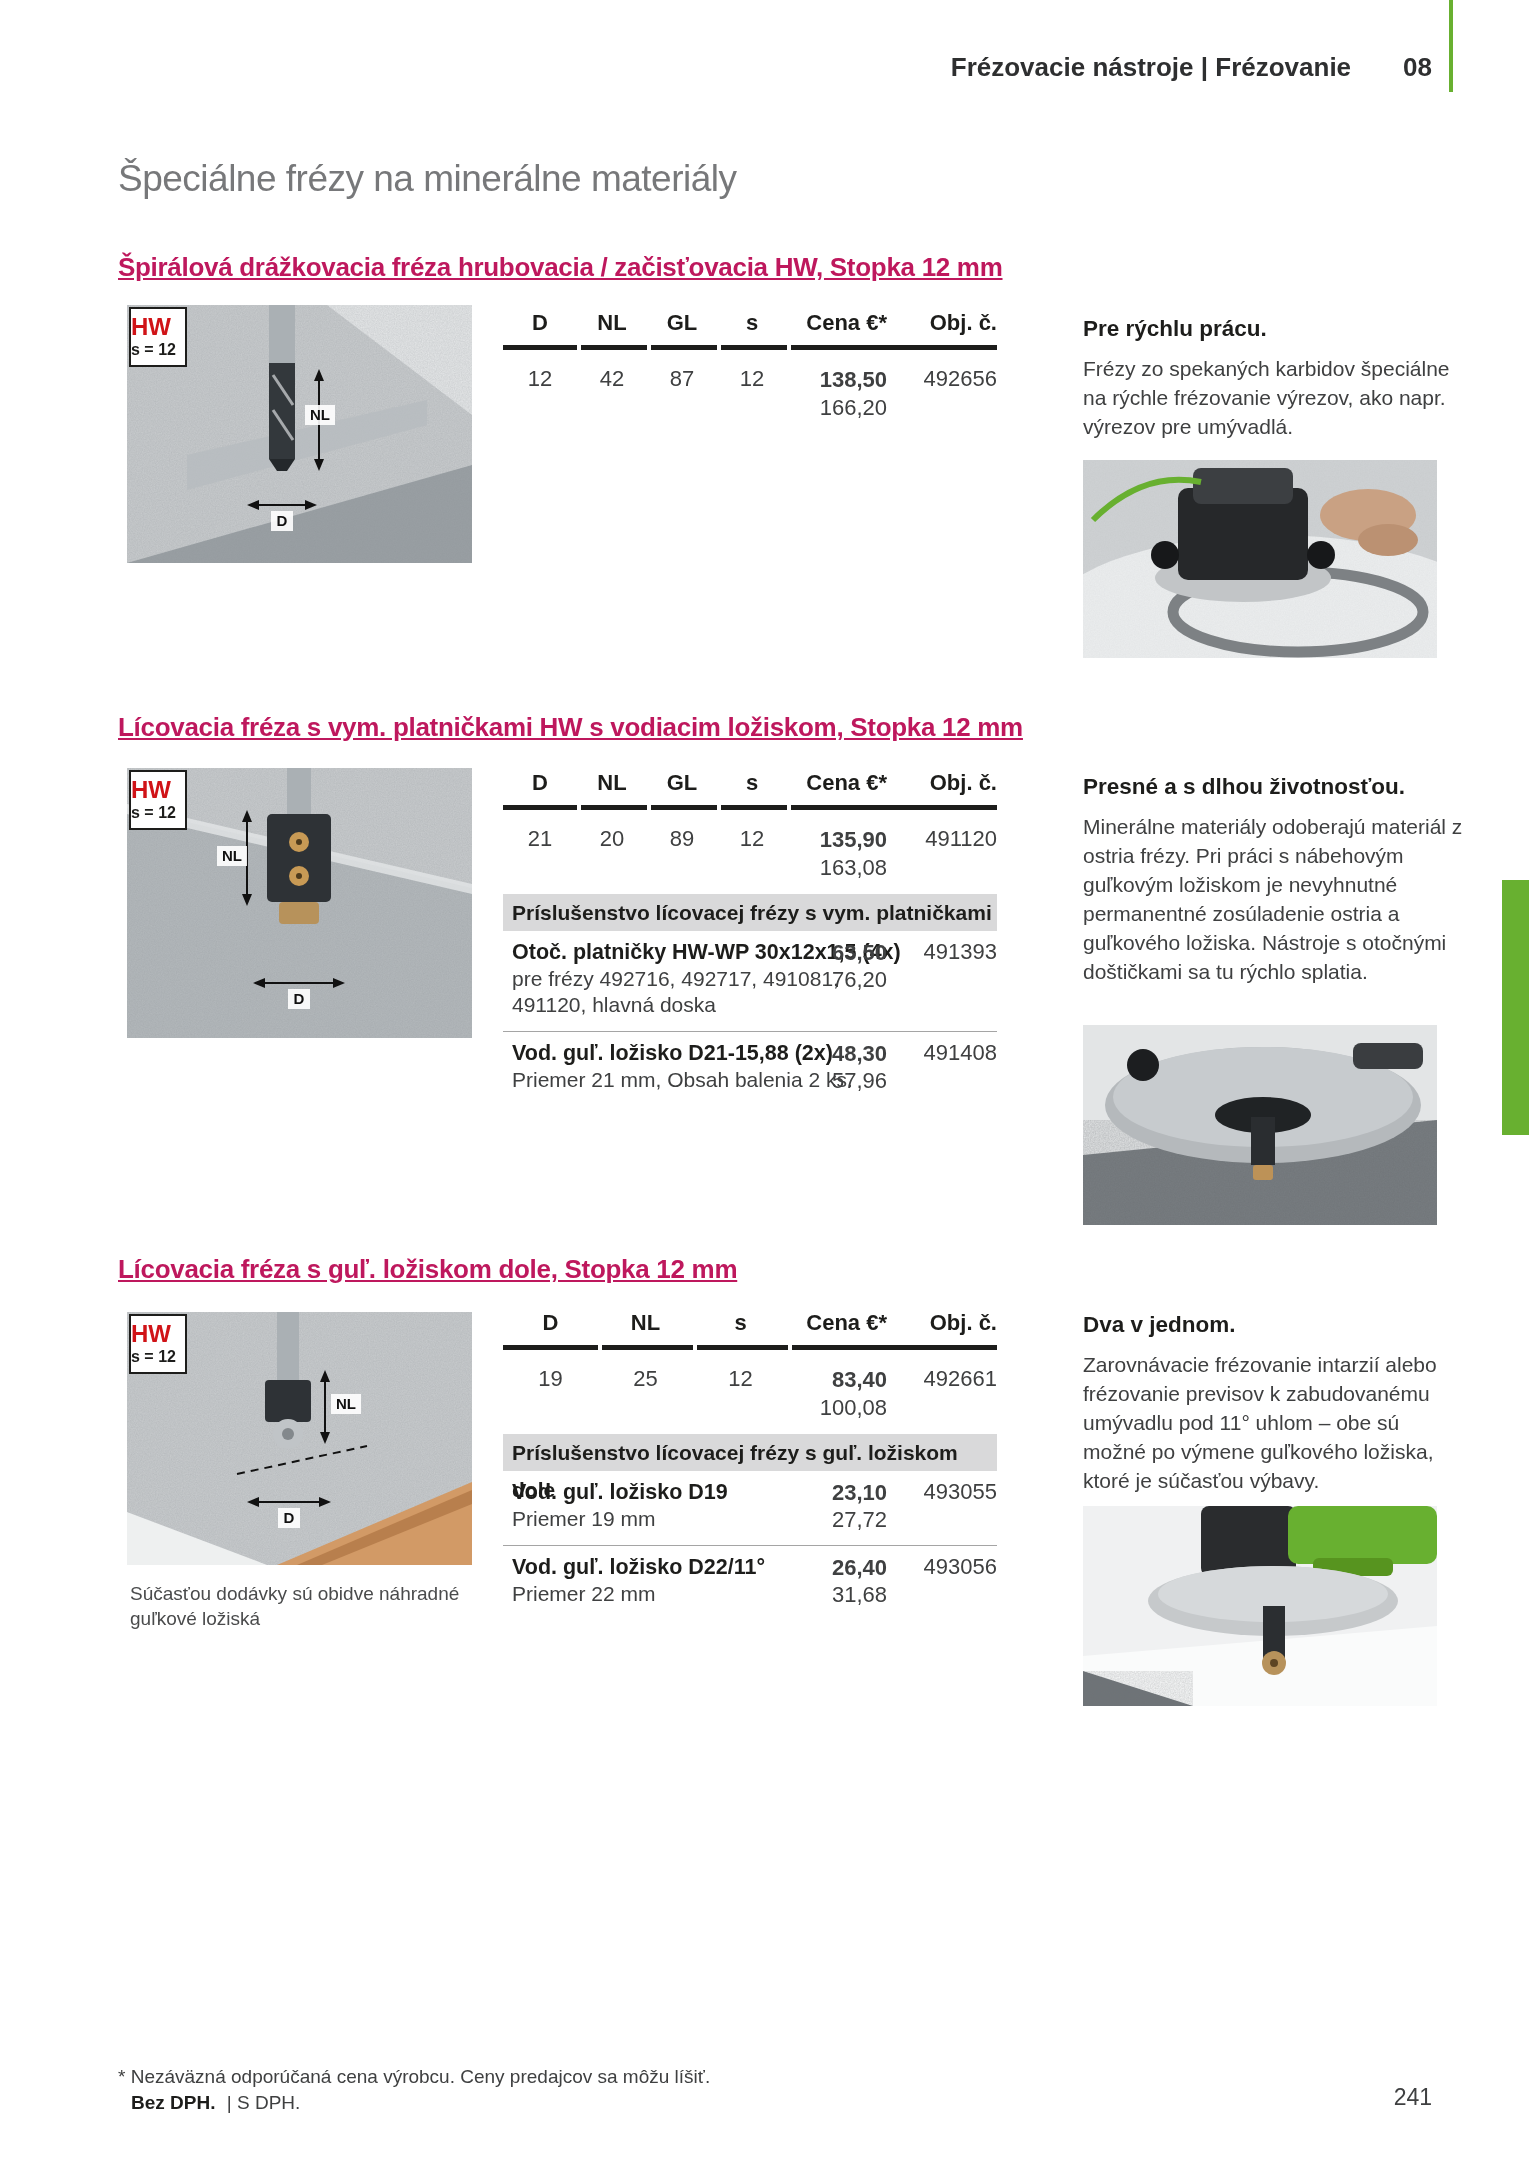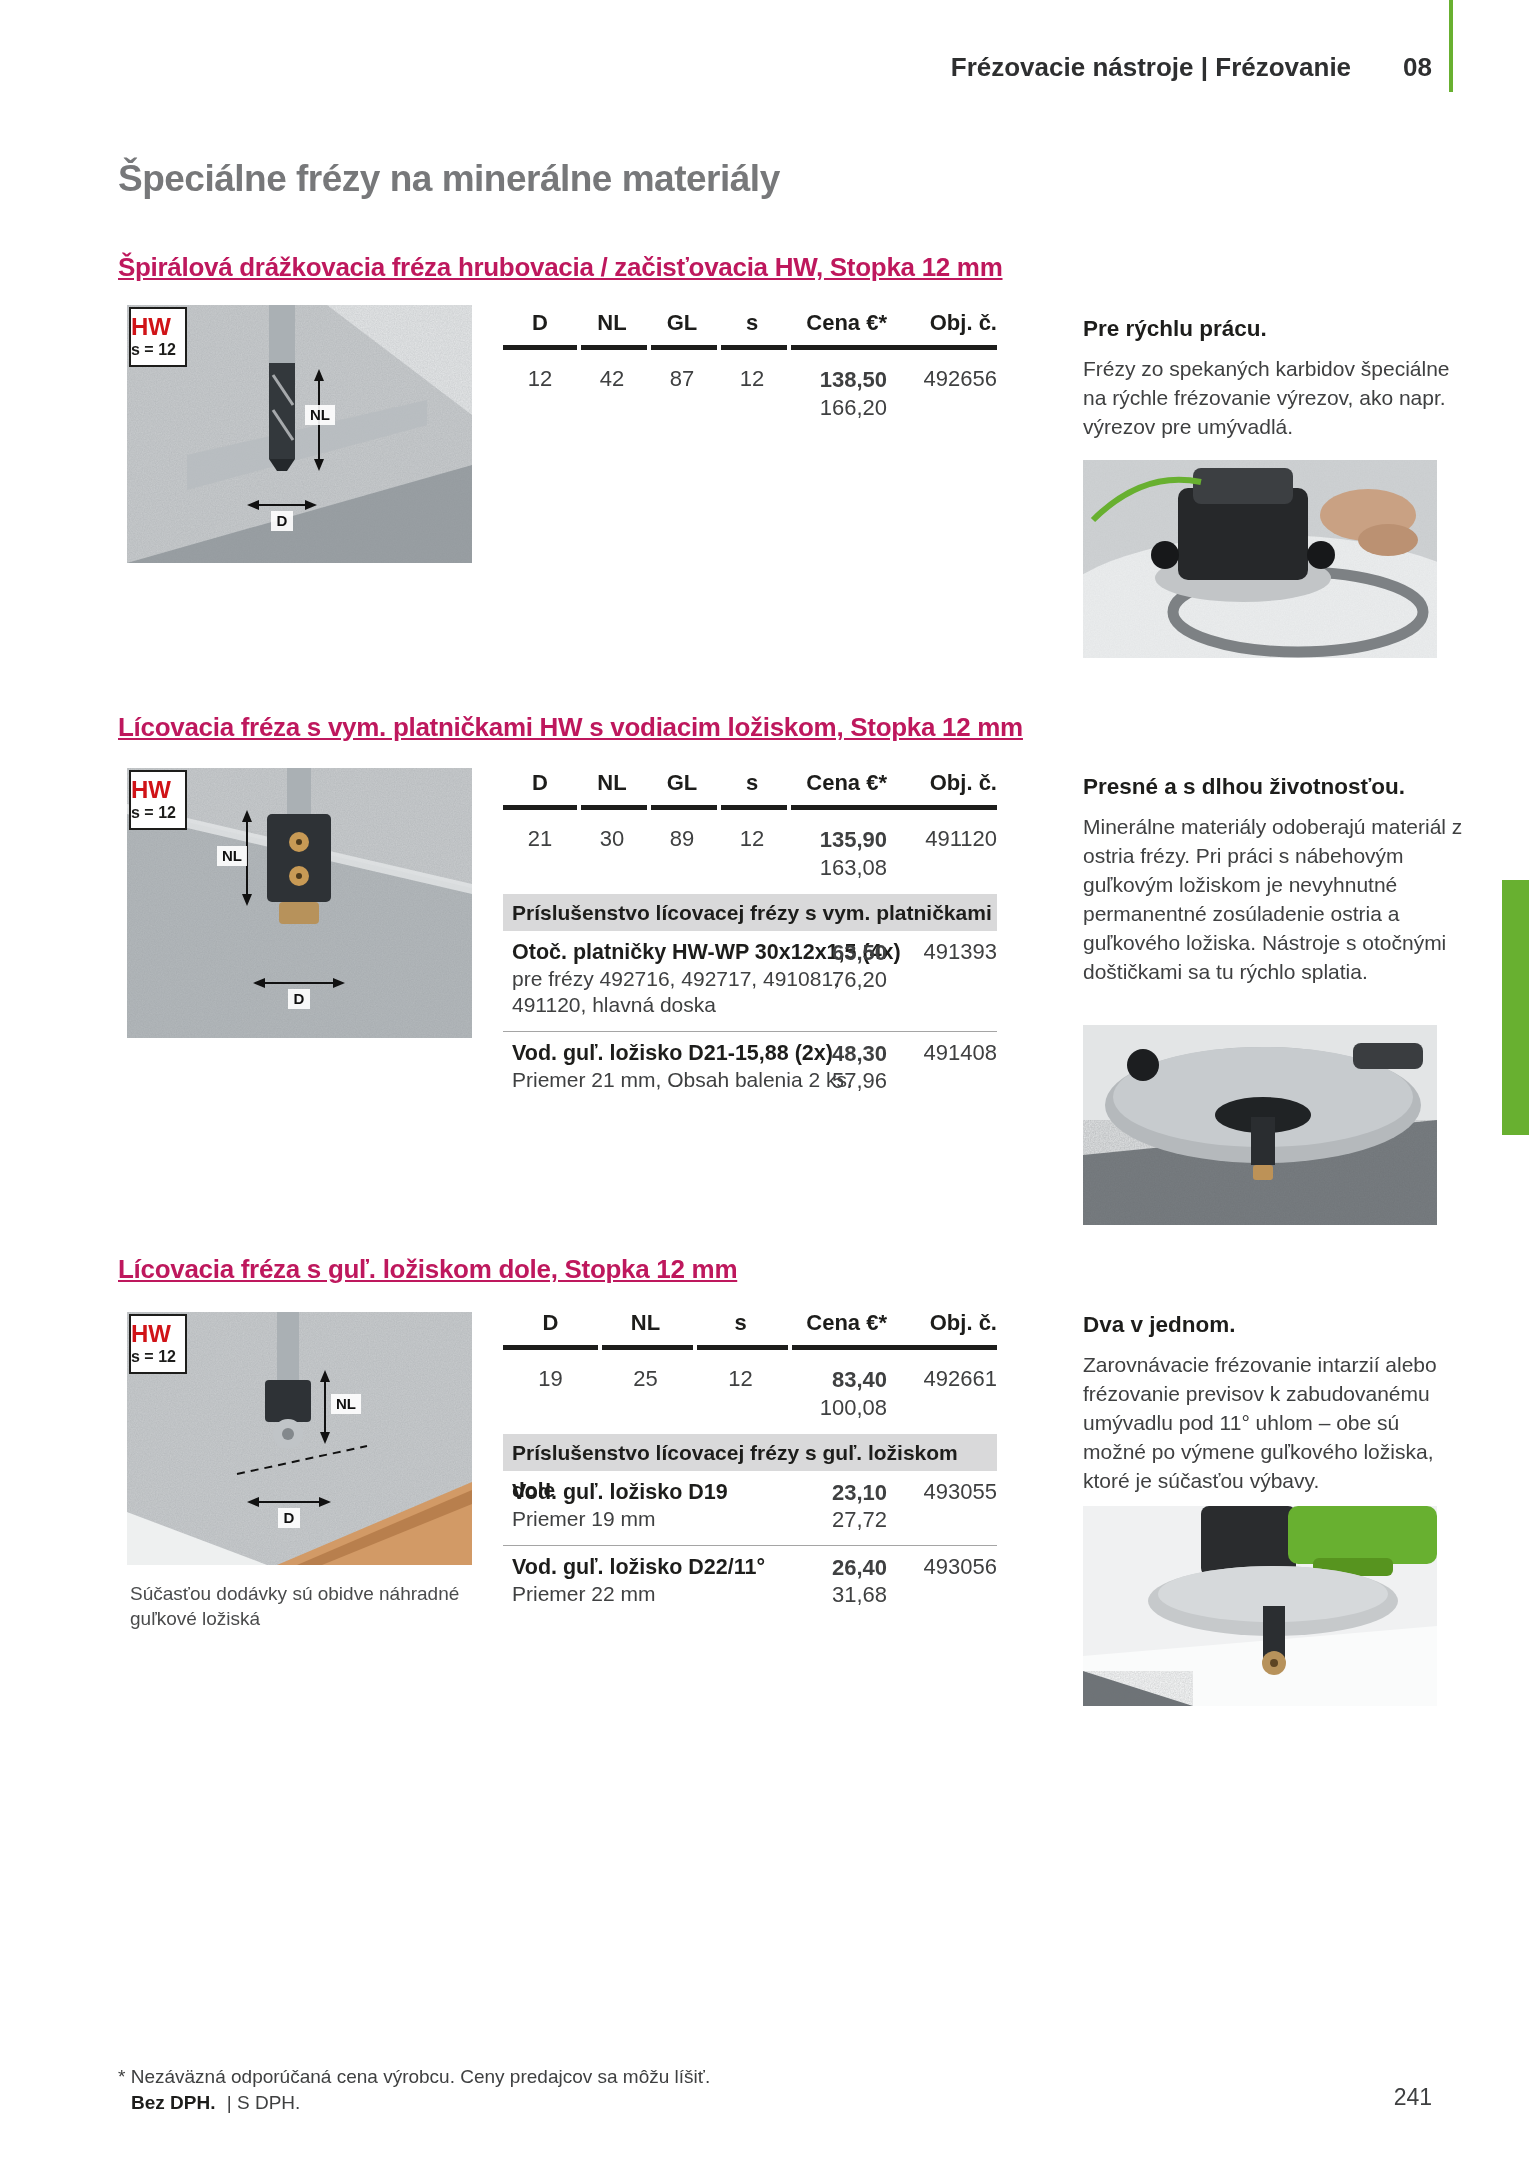--- a/index.html
+++ b/index.html
@@ -13,21 +13,21 @@
     background:#ffffff;overflow:hidden;
     font-family:"Liberation Sans",sans-serif;color:#1d1d1b;
   }
   
   .hdr{position:absolute;top:52px;right:97px;display:flex;align-items:baseline;gap:52px;}
   .hdr .crumb{font-size:26px;font-weight:bold;color:#2e2f30;}
   .hdr .code{font-size:26px;font-weight:bold;color:#2e2f30;}
   .hdr-line{position:absolute;top:0;left:1449px;width:4px;height:92px;background:var(--accent-green);}
   .edge-tab{position:absolute;left:1502px;top:880px;width:27px;height:255px;background:var(--accent-green);}
   
-  .title{position:absolute;left:118px;top:158px;font-size:37px;font-weight:bold;color:#77787a;letter-spacing:-0.5px;}
+  .title{position:absolute;left:118px;top:158px;font-size:37px;font-weight:normal;color:#77787a;letter-spacing:-0.5px;}
   
   .sec{position:absolute;left:0;width:1529px;}
   .sec-1{top:252px;} .sec-2{top:712px;} .sec-3{top:1254px;}
   .h2{position:absolute;left:118px;top:0;font-size:26px;font-weight:bold;color:#be185d;letter-spacing:-0.3px;white-space:nowrap;text-decoration:underline;}
   .prod-img{position:absolute;left:127px;width:345px;background:#c9ccce;}
   .prod-img svg{display:block;}
   .badge{position:absolute;left:2px;top:2px;width:58px;height:60px;background:#fff;border:2px solid #1d1d1b;text-align:left;z-index:3;}
   .badge .hw{color:var(--hw-red);font-weight:bold;font-size:24px;line-height:27px;margin-top:4px;}
   .badge .sh{font-size:16px;font-weight:bold;color:#1d1d1b;line-height:19px;}
   
@@ -226,21 +226,21 @@
         <span class="co">Obj. č.</span>
       </div>
       <div class="t-rule">
         <i style="left:74px;"></i>
           <i style="left:144px;"></i>
           <i style="left:214px;"></i>
           <i style="left:284px;"></i>
       </div>
       <div class="t-row">
         <span class="c1 cn">21</span>
-        <span class="c2 cn">30</span>
+        <span class="c2 cn">20</span>
         <span class="c3 cn">89</span>
         <span class="c4 cn">12</span>
         <span class="cp">
           <div class="main">135,90</div>
           <div class="sub">163,08</div>
         </span>
         <span class="co">491120</span>
       </div>
 
       <div class="acc">

